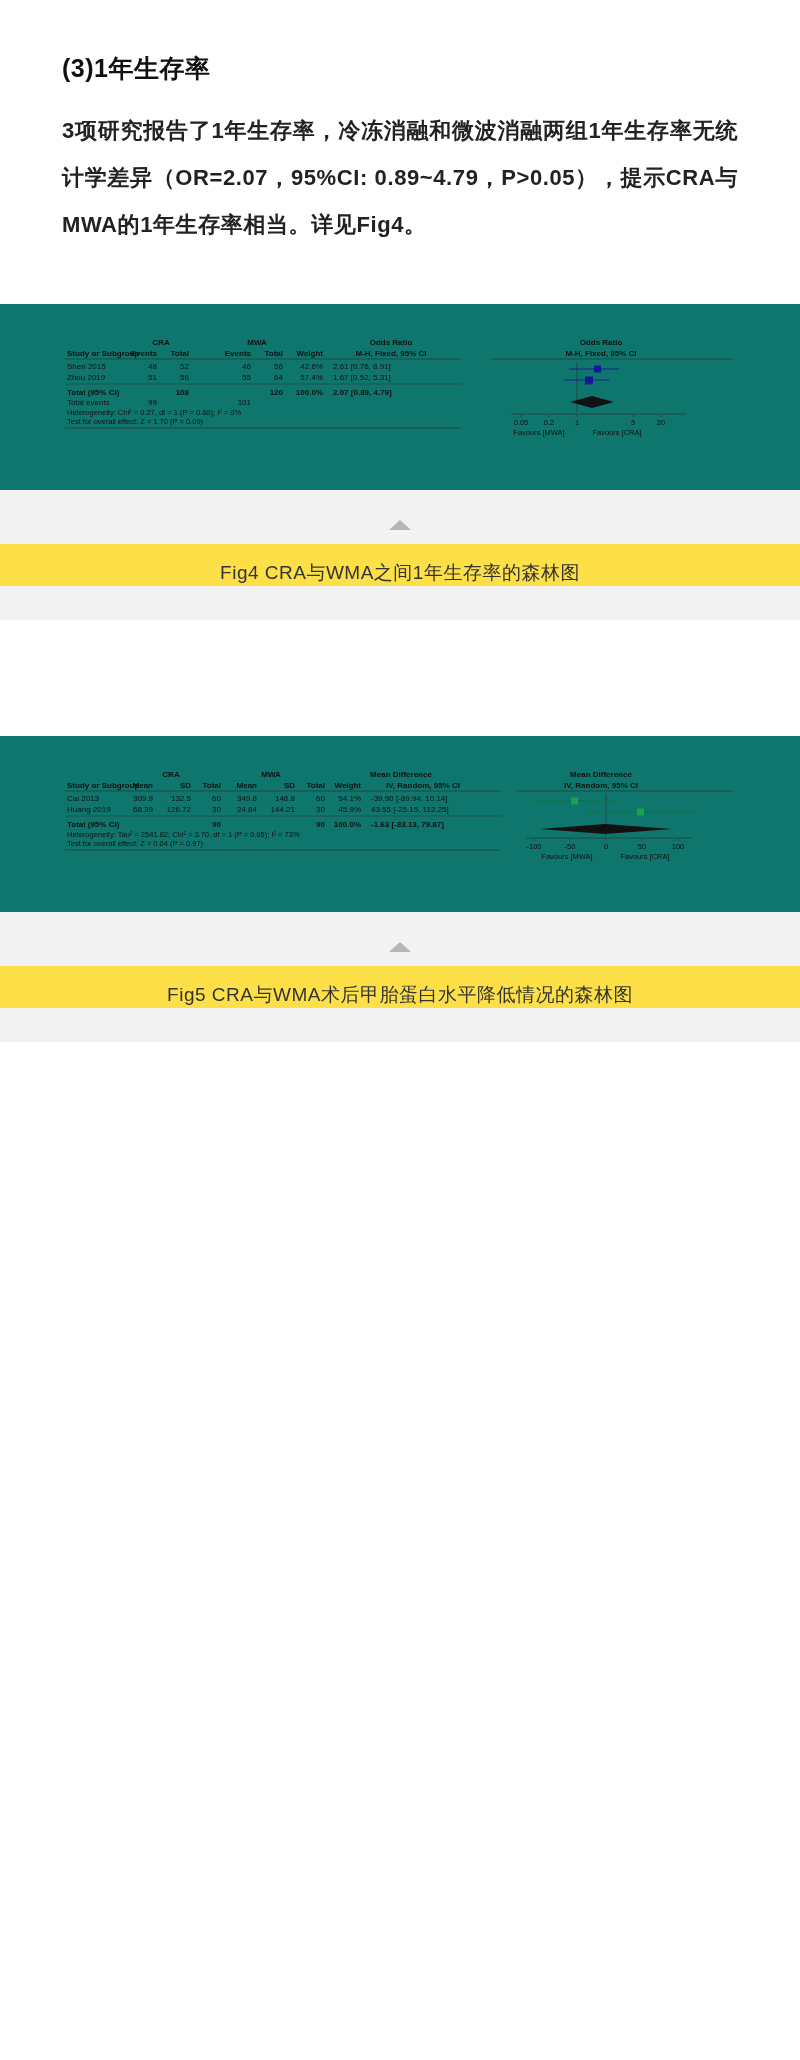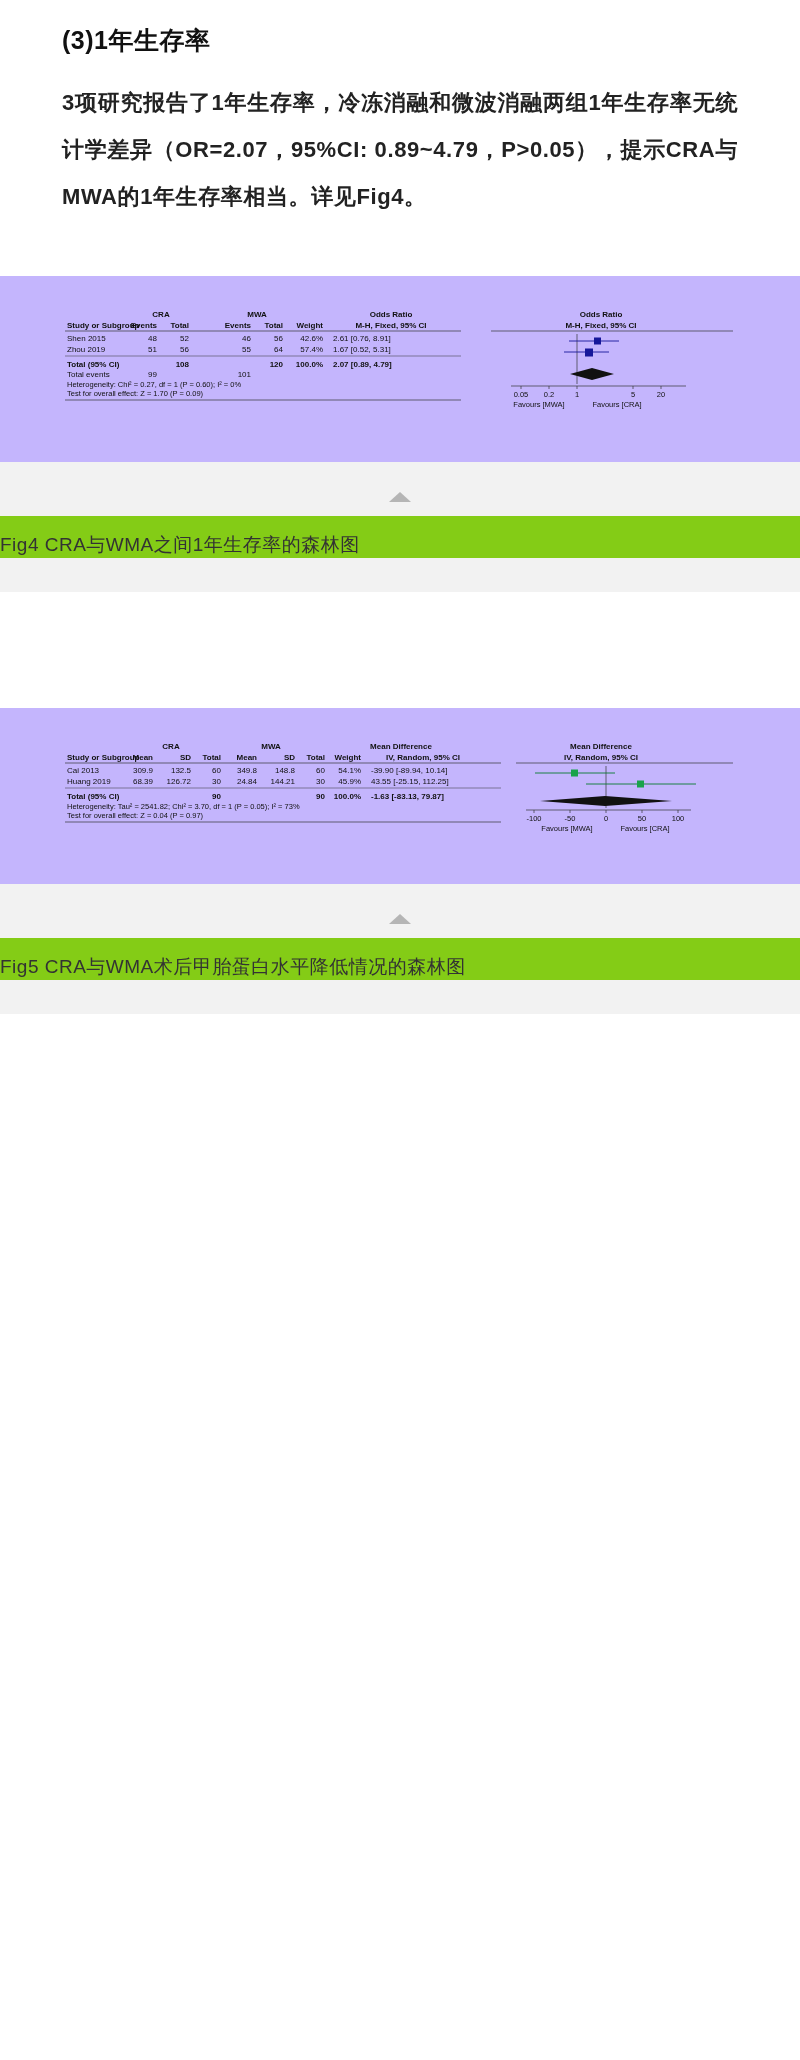--- a/index.html
+++ b/index.html
@@ -22,58 +22,59 @@
     box-sizing: border-box;
   }
   .content {
     padding: 0 62px;
   }
   h2.section-title {
     font-size: 25px;
     font-weight: bold;
     letter-spacing: 0.5px;
     margin: 0;
-    padding-top: 24px;
+    padding-top: 52px;
     color: #111111;
   }
   p.body-text {
     font-size: 22px;
     line-height: 47px;
     margin: 22px 0 0 0;
     color: #222222;
     letter-spacing: 0.6px;
     text-align: justify;
     font-weight: bold;
   }
   .figure-block {
     background: #f2f2f2;
     margin-top: 56px;
     padding: 0 0 34px 0;
   }
   .figure-inner {
-    background: #c4b5fd;
+    background: #0f766e;
     padding: 30px 2px 26px 0;
   }
   .forest {
     width: 676px;
     margin: 0 auto;
     display: block;
   }
   .collapse-arrow {
     text-align: center;
     padding: 26px 0 10px 0;
     background: #f2f2f2;
   }
   .collapse-arrow svg { display: inline-block; }
   .fig-caption {
+    text-align: center;
     font-size: 19px;
     color: #333333;
     letter-spacing: 0.5px;
     padding: 16px 0 0 0;
-    background: #84cc16;
+    background: #fde047;
   }
   .gap-white {
     height: 60px;
     background: #ffffff;
   }
   .bottom-pad { height: 70px; background: #ffffff; }
 </style>
 </head>
 <body>
 

